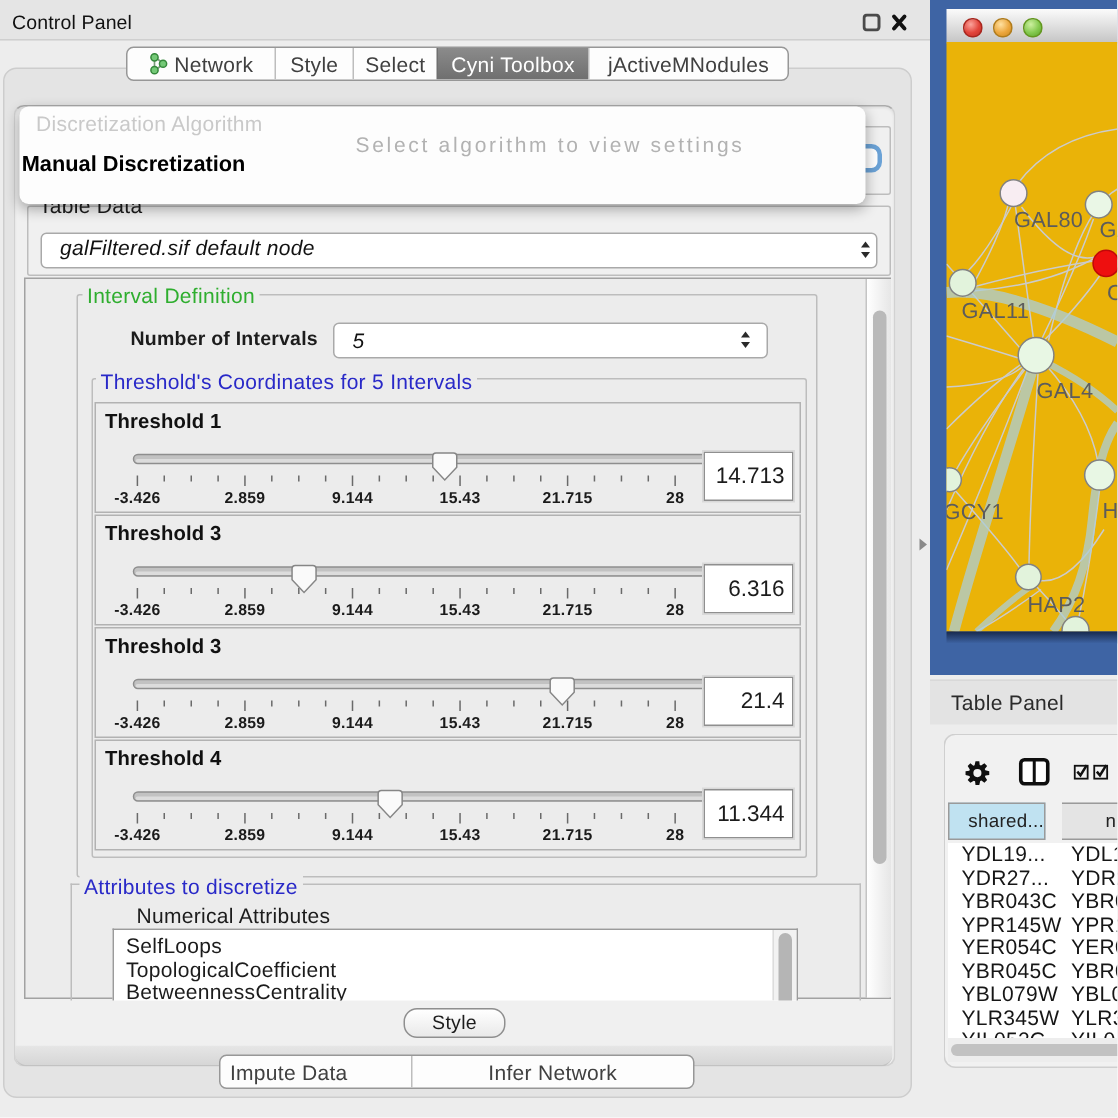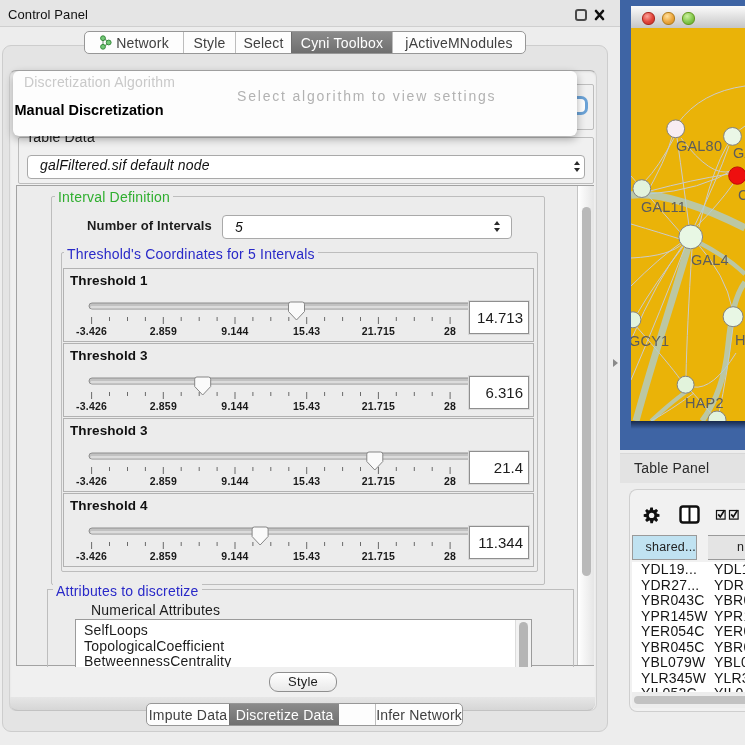--- a/index.html
+++ b/index.html
@@ -256,21 +256,20 @@
           <circle cx="4" cy="12.8" r="2.4" fill="#74c977" stroke="#35883b"></circle>
           <circle cx="9.7" cy="8.5" r="2.4" fill="#74c977" stroke="#35883b"></circle>
         </svg>Network</div>
     <div class="c c2">Style</div>
     <div class="c c3">Select</div>
     <div class="c c4 sel">Cyni Toolbox</div>
     <div class="c c5">jActiveMNodules</div>
   </div>
   <div class="ab seg" id="botTabs">
     <div class="c c1">Impute Data</div>
-    <div class="c c2 sel">Discretize Data</div>
     <div class="c c3">Infer Network</div>
   </div>
 
   <div class="ab" style="left:13px;top:71px;width:564px;height:65px;background:#fdfdfd;border-radius:6px;box-shadow:0 3px 9px rgba(0,0,0,.33);">
     <div style="position:absolute;left:11px;top:2.5px;font-size:14px;color:#c9c9c9;">Discretization Algorithm</div>
     <div style="position:absolute;left:224px;top:16.5px;font-size:14px;letter-spacing:1.8px;color:#b2b2b2;">Select algorithm to view settings</div>
     <div style="position:absolute;left:1.5px;top:30.5px;font-size:14.5px;font-weight:bold;letter-spacing:0px;color:#000;">Manual Discretization</div>
   </div>
 
   <svg class="ab" style="left:575px;top:9px;" width="32" height="12" viewBox="0 0 32 12">

